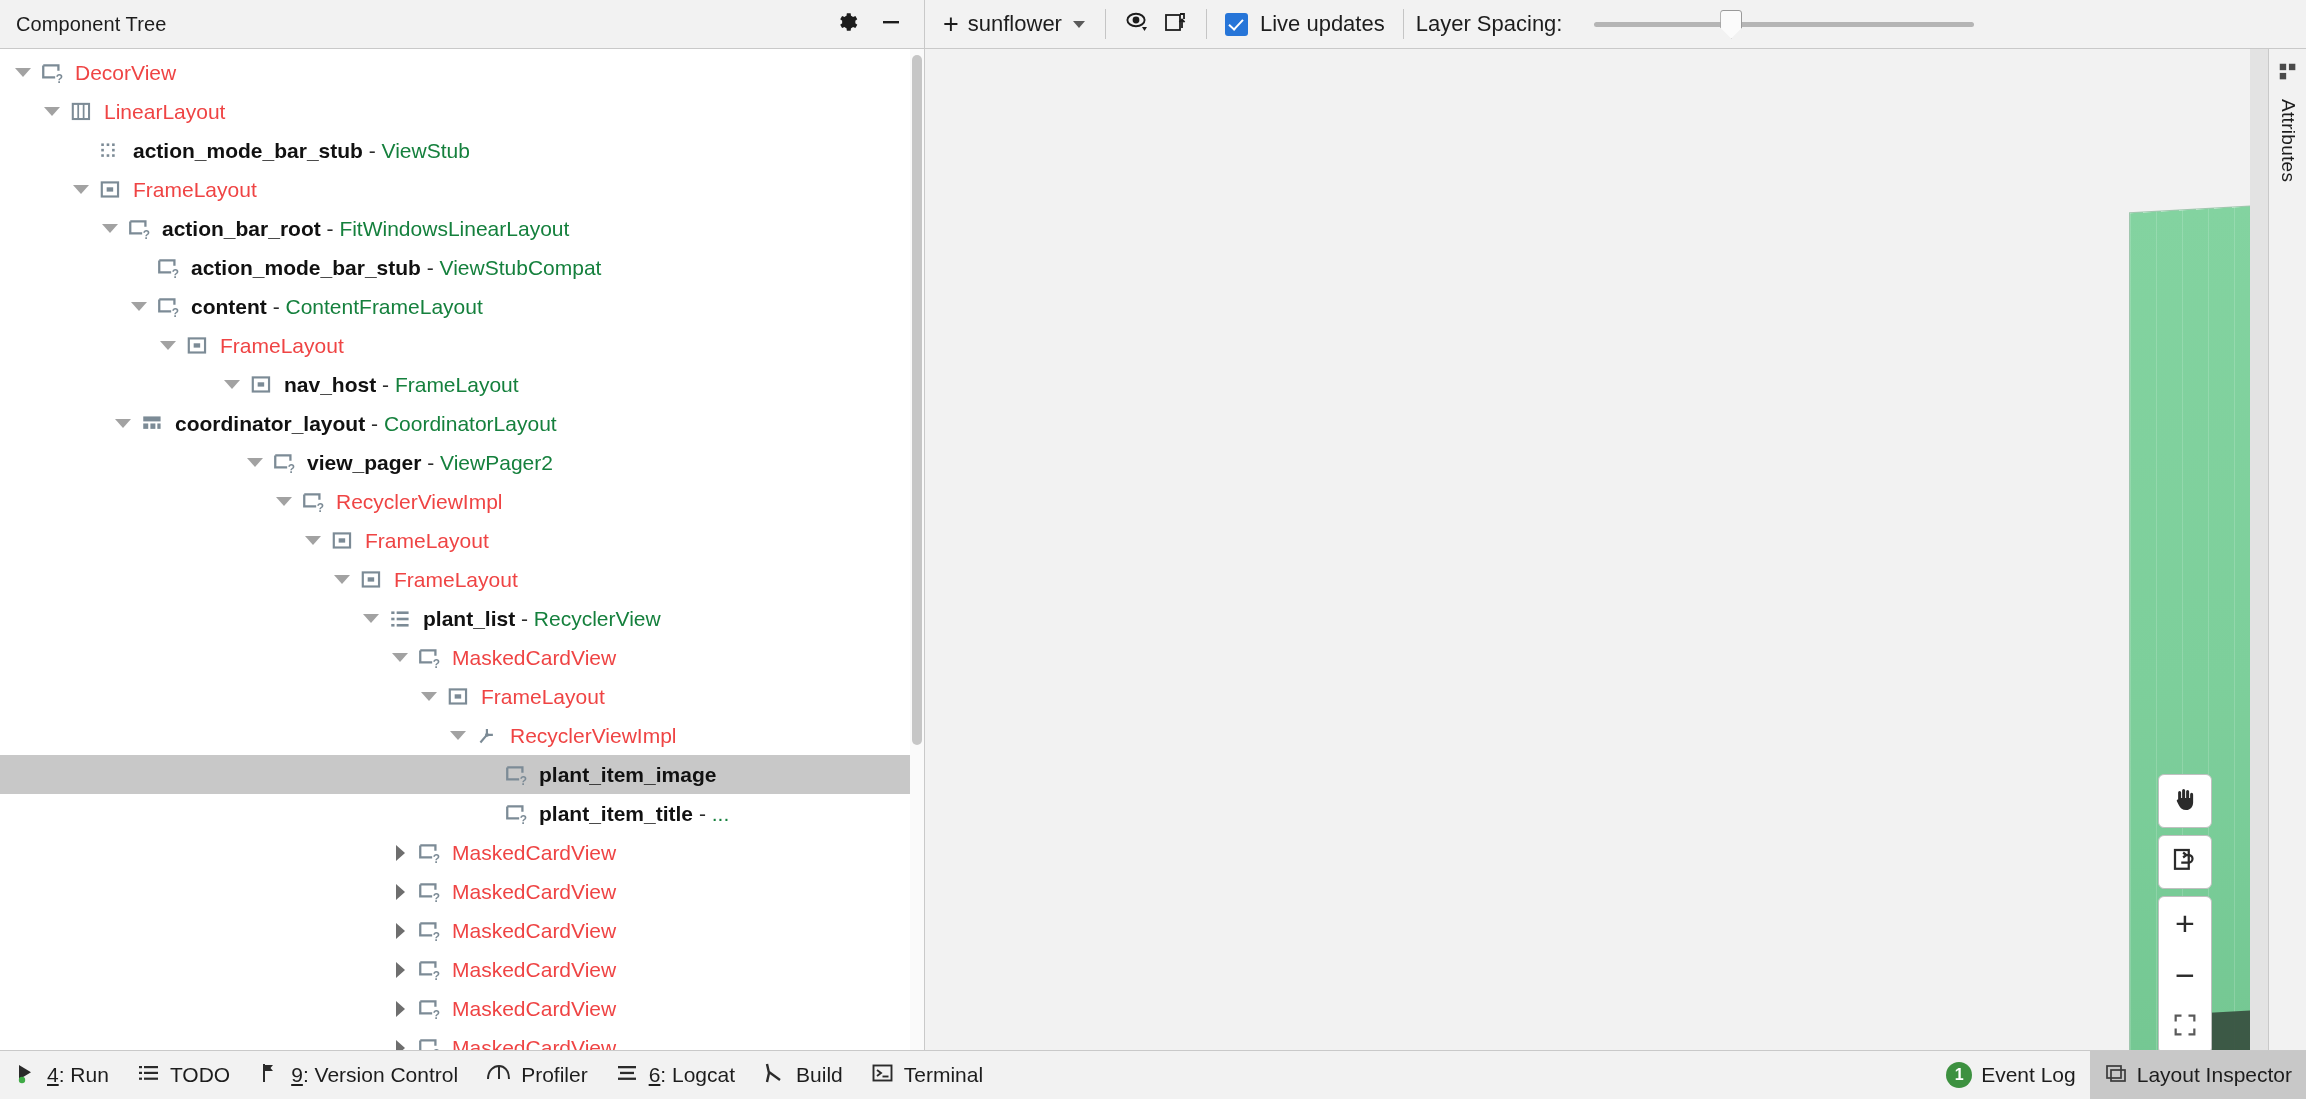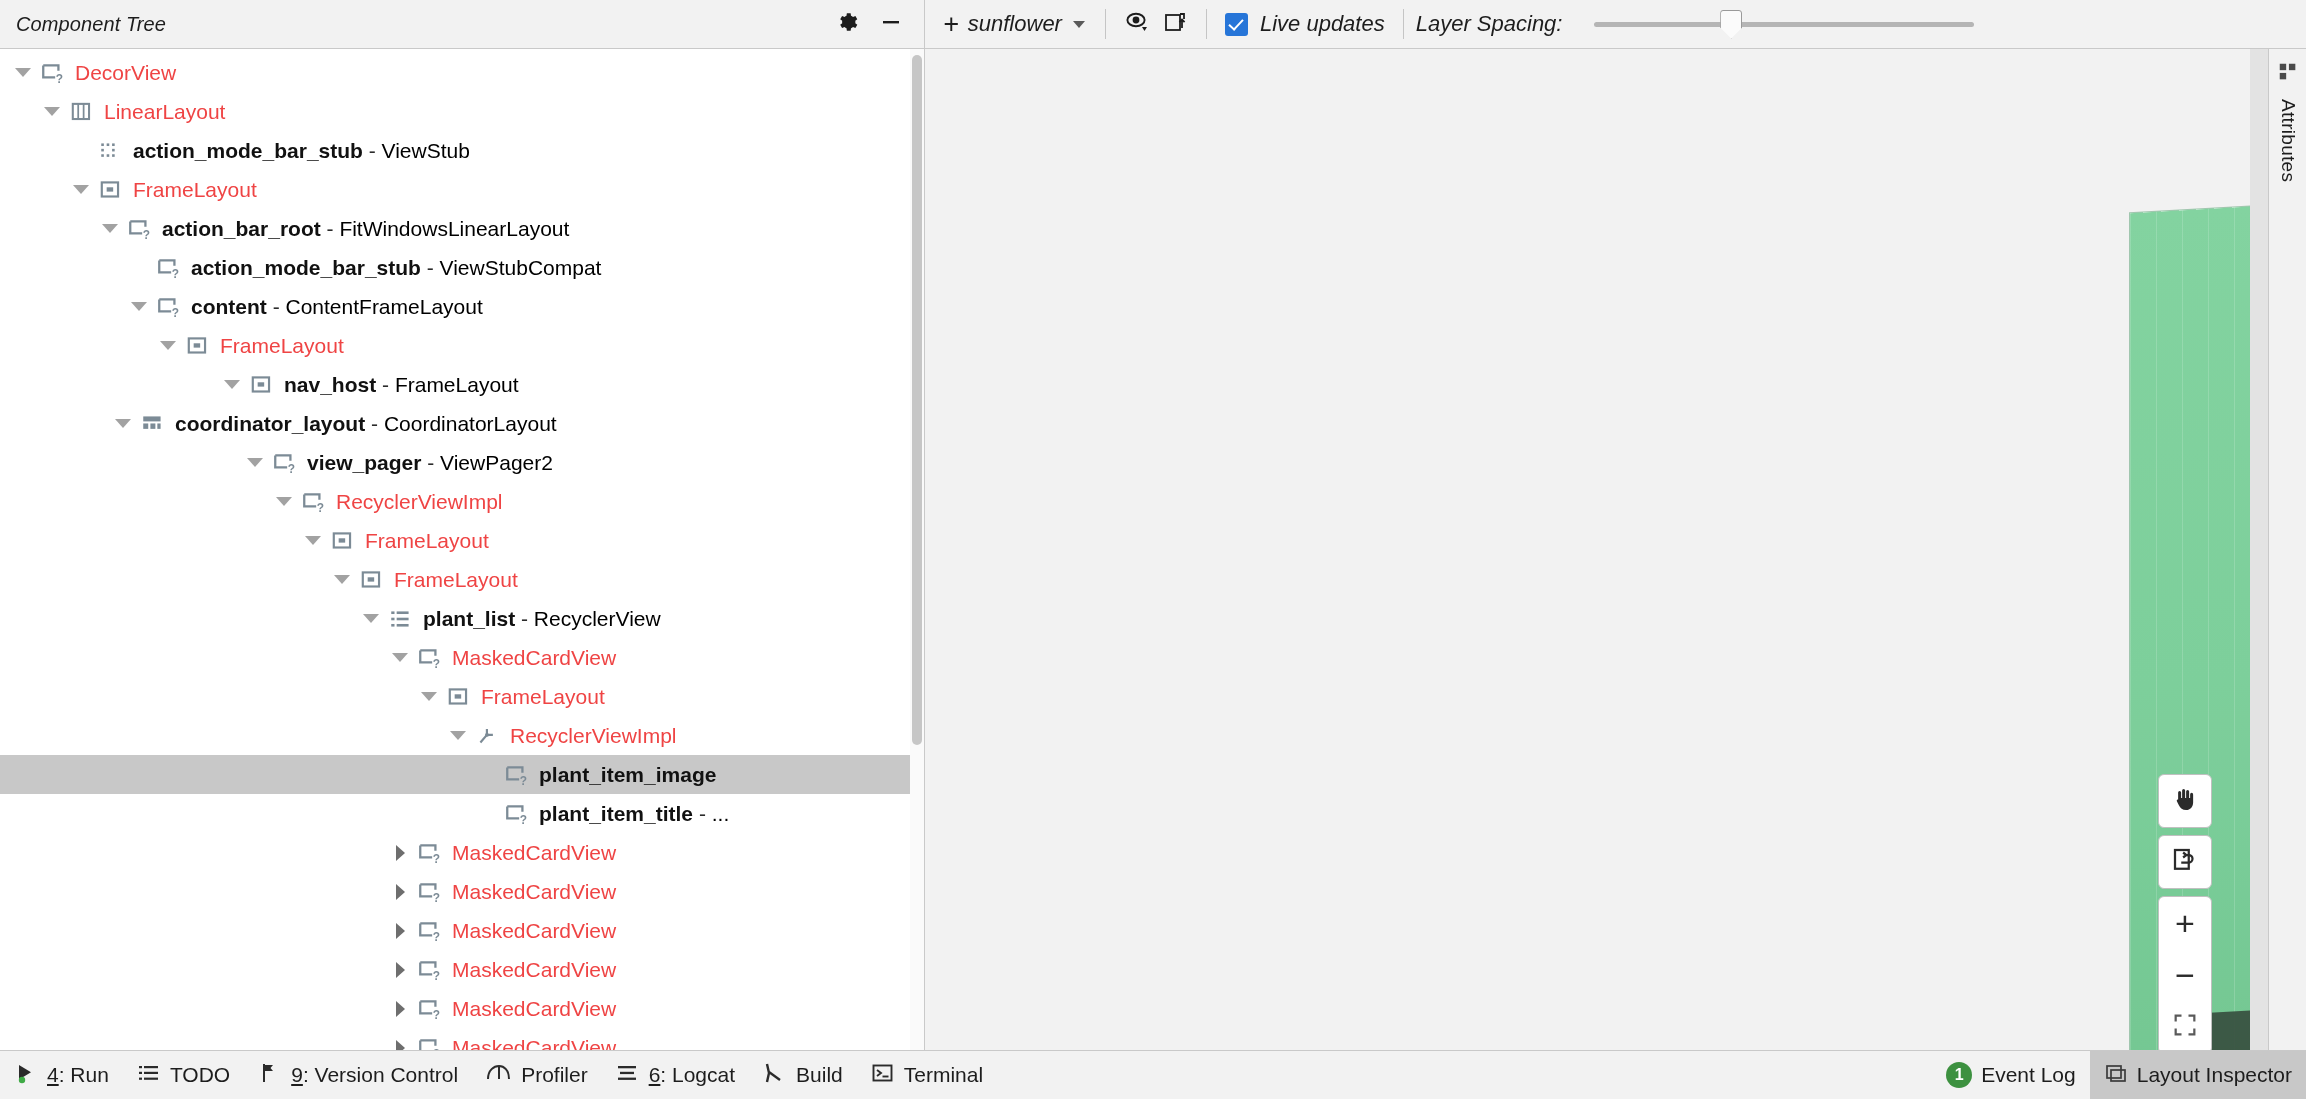--- a/index.html
+++ b/index.html
@@ -19,21 +19,20 @@
     width: 2306px; height: 1099px;
     display: flex; flex-direction: column;
   }
 
   
   .topbar {
     height: 49px; min-height: 49px;
     display: flex; align-items: stretch;
     background: #f2f2f2;
     border-bottom: 1px solid #c9c9c9;
-    font-style: italic;
   }
   .tb-left {
     width: 925px; min-width: 925px;
     display: flex; align-items: center;
     border-right: 1px solid #c9c9c9;
     background: #f2f2f2;
   }
   .tb-title {
     font-size: 20px; color: #1d1d1d;
     padding-left: 16px; letter-spacing: .1px;
@@ -120,21 +119,21 @@
     width: 0; height: 0; border-top: 8px solid transparent;
     border-bottom: 8px solid transparent; border-left: 9px solid #6e6e6e;
   }
   .tnode-icon {
     width: 34px; min-width: 34px; height: 39px;
     display: flex; align-items: center; justify-content: center;
     margin-right: 5px;
   }
   .t-id { font-weight: bold; color: #111; }
   .t-sep { color: #2b2b2b; font-weight: 400; }
-  .t-cls { color: #000000; font-weight: 400; }
+  .t-cls { color: #15803d; font-weight: 400; }
   .t-plain { color: #ef4444; font-weight: 400; }
 
   
   .tree-vscroll {
     position: absolute; top: 0; right: 0; width: 14px; bottom: 0;
     background: #fafafa;
   }
   .tree-vscroll .thumb {
     position: absolute; left: 2px; width: 10px;
     top: 6px; height: 690px;

